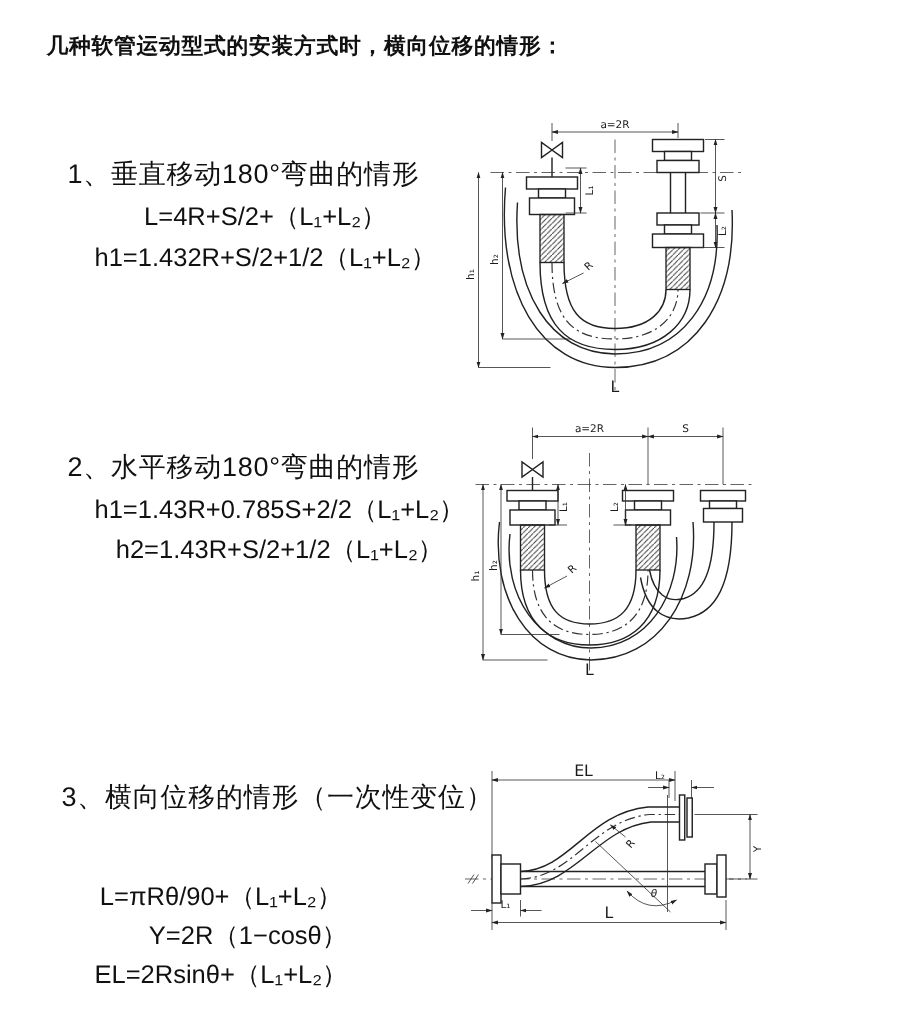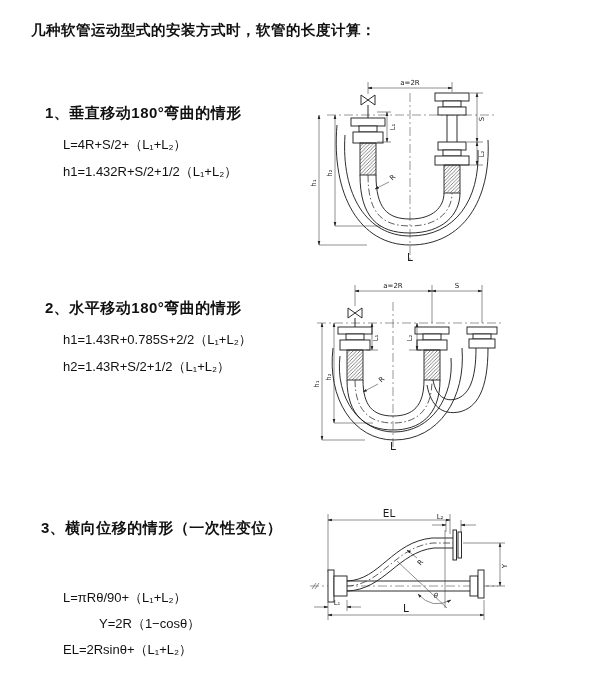--- a/index.html
+++ b/index.html
@@ -3,37 +3,37 @@
 <meta charset="utf-8">
 <style>
   html,body{margin:0;padding:0;}
   body{
     width:600px;height:675px;position:relative;background:#ffffff;
     font-family:"Liberation Sans","DejaVu Sans",sans-serif;color:#111;
     overflow:hidden;
   }
   .abs{position:absolute;}
   .doc-title{left:31px;top:21px;font-size:14.5px;font-weight:bold;letter-spacing:0.5px;}
-  .sec-heading{font-size:15px;font-weight:bold;letter-spacing:0.5px;}
-  .formulas{font-size:13px;font-weight:500;}
+  .sec-heading{font-size:18px;font-weight:normal;letter-spacing:0.5px;}
+  .formulas{font-size:17px;font-weight:500;text-align:center;}
   .formulas .f{height:27px;line-height:27px;white-space:nowrap;}
   .diagram{position:absolute;}
   svg text{fill:#1b1b1b;font-family:"DejaVu Sans","Liberation Sans",sans-serif;}
   svg .obj{stroke:#222;stroke-width:0.95;fill:none;}
   svg .fit{stroke:#222;stroke-width:0.95;fill:#ffffff;}
   svg .dim{stroke:#333;stroke-width:0.55;fill:none;}
   svg .cl{stroke:#444;stroke-width:0.55;fill:none;stroke-dasharray:9 3 2 3;}
   svg .hcl{stroke:#333;stroke-width:0.8;fill:none;stroke-dasharray:7 2.5 1.5 2.5;}
   svg .lbl{font-size:7px;}
   svg .lblb{font-size:10.5px;}
 </style>
 </head>
 <body>
 
-<div class="abs doc-title">几种软管运动型式的安装方式时，软管的长度计算：</div>
+<div class="abs doc-title">几种软管运动型式的安装方式时，横向位移的情形：</div>
 
 <div class="abs sec-heading" style="left:45px;top:104px;">1、垂直移动180°弯曲的情形</div>
 <div class="abs formulas" style="left:63px;top:131px;">
   <div class="f">L=4R+S/2+（L₁+L₂）</div>
   <div class="f">h1=1.432R+S/2+1/2（L₁+L₂）</div>
 </div>
 
 <div class="abs sec-heading" style="left:45px;top:299px;">2、水平移动180°弯曲的情形</div>
 <div class="abs formulas" style="left:63px;top:326px;">
   <div class="f">h1=1.43R+0.785S+2/2（L₁+L₂）</div>

